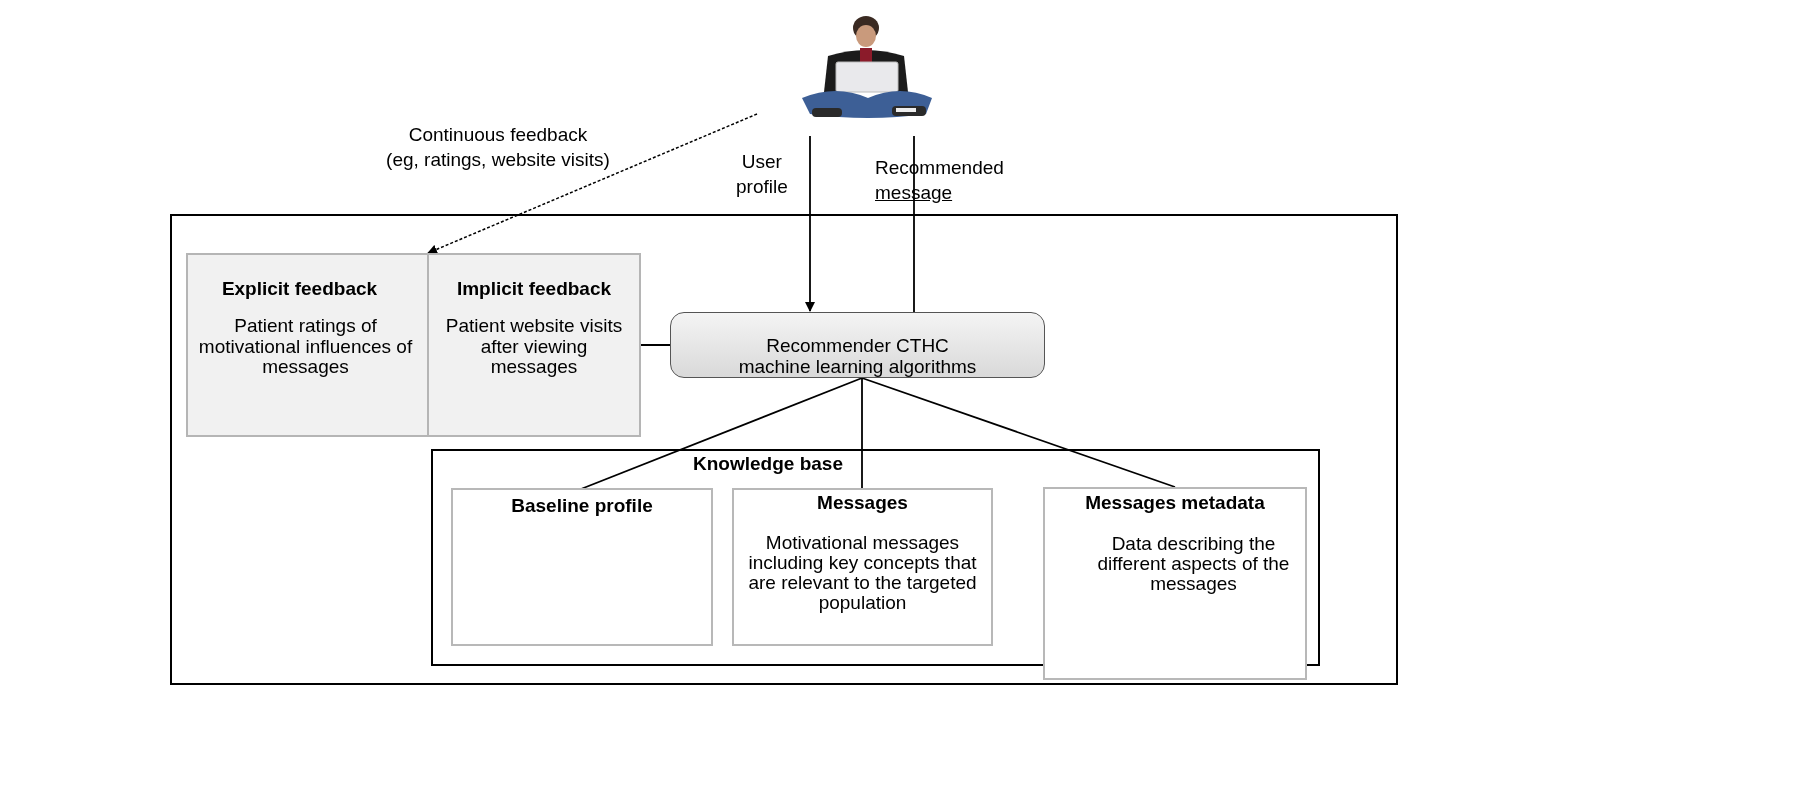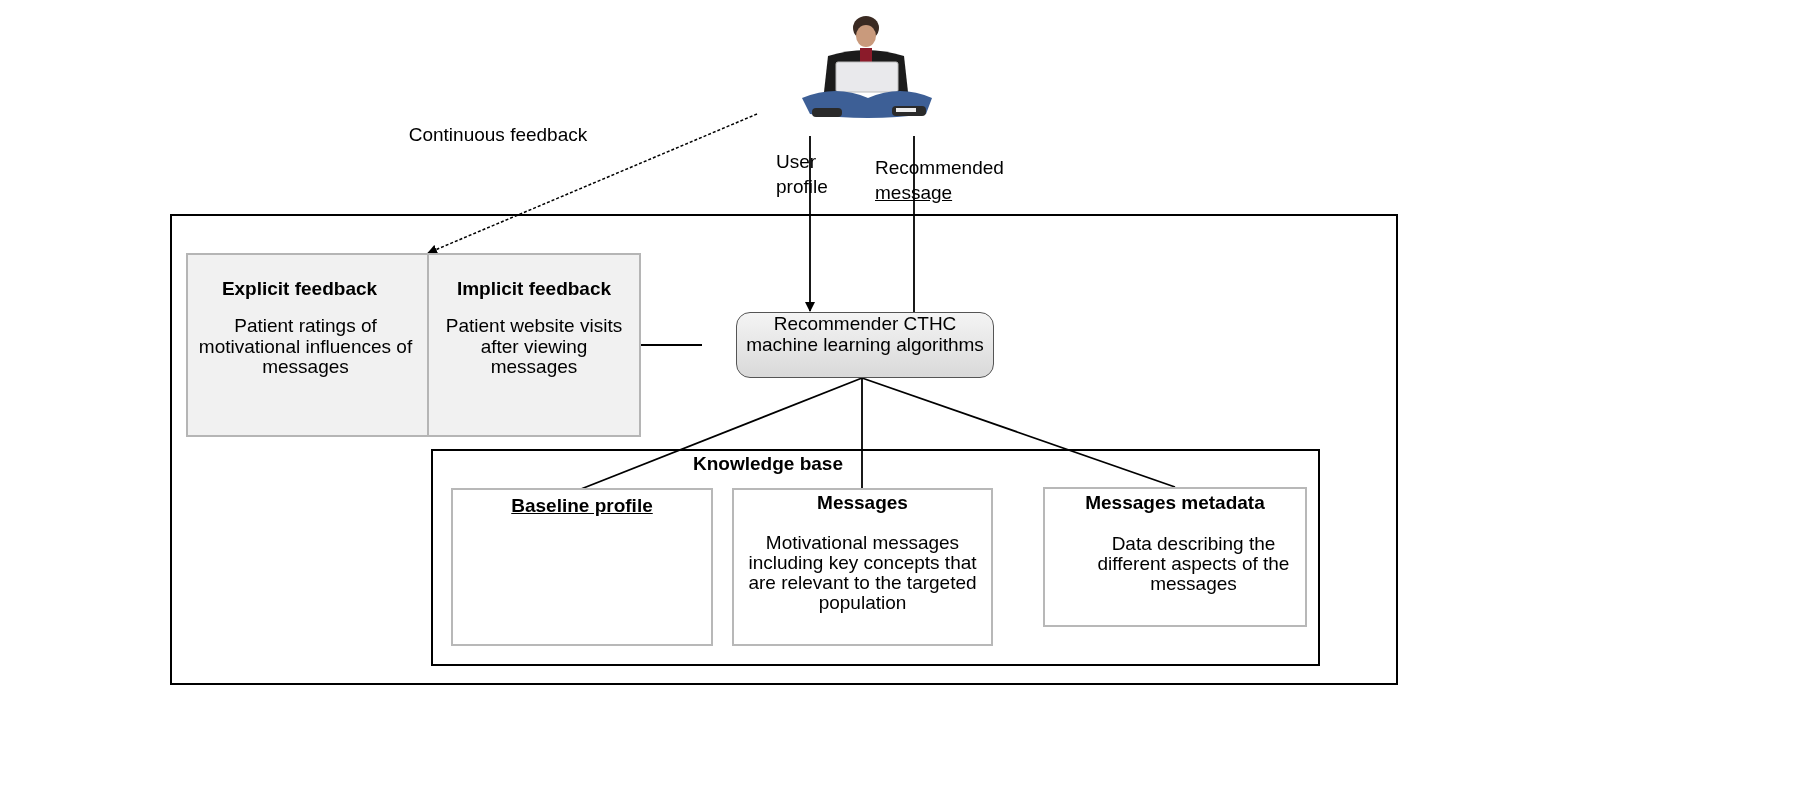--- a/index.html
+++ b/index.html
@@ -6,23 +6,23 @@
   body { width:1800px; height:787px; position:relative; overflow:hidden;
          font-family:"Liberation Sans", sans-serif; color:#000; }
   .abs { position:absolute; }
   svg.wires { position:absolute; left:0; top:0; width:1800px; height:787px; pointer-events:none; }
   .txt { font-size:19px; line-height:22px; text-align:center; }
   .left { text-align:left; }
   .outer-frame { left:170px; top:214px; width:1228px; height:471px; border:2px solid #000; box-sizing:border-box; }
   .feedback-panel { left:186px; top:253px; width:455px; height:184px; background:#f1f1f1; border:2px solid #b5b5b5; box-sizing:border-box; }
   .feedback-divider { left:427px; top:255px; width:2px; height:180px; background:#b5b5b5; }
   .col-title { font-size:19px; font-weight:bold; text-align:center; }
-  .recommender { left:736px; top:312px; width:258px; height:66px; border:1.5px solid #555;
+  .recommender { left:670px; top:312px; width:375px; height:66px; border:1.5px solid #555;
                  border-radius:14px; box-sizing:border-box;
-                 background:linear-gradient(#f4f4f4,#d9d9d9); display:flex; align-items:flex-start; justify-content:center; }
+                 background:linear-gradient(#f4f4f4,#d9d9d9); display:flex; align-items:flex-end; justify-content:center; }
   .kb-frame { left:431px; top:449px; width:889px; height:217px; border:2px solid #000; box-sizing:border-box; }
   .kb-box { border:2px solid #b8b8b8; box-sizing:border-box; background:#fff; }
   .person { left:796px; top:14px; width:144px; height:116px; }
 </style>
 </head>
 <body>
 
 <svg class="wires" viewBox="0 0 1800 787">
   <defs>
     <marker id="arrowhead" markerWidth="10" markerHeight="10" refX="9" refY="5" orient="auto" markerUnits="userSpaceOnUse">
@@ -48,22 +48,23 @@
     <rect x="40" y="48" width="62" height="30" rx="2" fill="#e9e9ec" stroke="#bbb"></rect>
     <path d="M6 84 Q40 70 72 84 Q104 70 136 84 L130 100 Q72 108 14 100 Z" fill="#3d5f96"></path>
     <rect x="16" y="94" width="30" height="9" rx="4" fill="#2a2a2a"></rect>
     <rect x="96" y="92" width="34" height="10" rx="4" fill="#2a2a2a"></rect>
     <rect x="100" y="94" width="20" height="4" fill="#eee"></rect>
   </svg>
 </div>
 
 <div class="abs txt" style="left:360px;top:124px;width:276px;">
   <div>Continuous feedback</div>
+  <div style="margin-top:3px;">(eg, ratings, website visits)</div>
 </div>
-<div class="abs txt left" style="left:776px;top:151px;">
+<div class="abs txt left" style="left:736px;top:151px;text-align:center;">
   <div>User</div>
   <div style="margin-top:3px;">profile</div>
 </div>
 <div class="abs txt left" style="left:875px;top:151px;margin-top:6px;">
   <div>Recommended</div>
   <div style="margin-top:3px;text-decoration:underline;">message</div>
 </div>
 
 <div class="abs outer-frame"></div>
 
@@ -91,34 +92,34 @@
 <div class="abs recommender">
   <div class="txt" style="line-height:21px;">
     <div>Recommender CTHC</div>
     <div>machine learning algorithms</div>
   </div>
 </div>
 
 <div class="abs kb-frame"></div>
 <div class="abs col-title" style="left:640px;top:453px;width:256px;background:transparent;">Knowledge base</div>
 
-<div class="abs kb-box" style="left:451px;top:488px;width:262px;height:158px;text-decoration:underline;">
+<div class="abs kb-box" style="left:451px;top:488px;width:262px;height:158px;">
   <div class="col-title" style="margin-top:5px;">Baseline profile</div>
 </div>
 
 <div class="abs kb-box" style="left:732px;top:488px;width:261px;height:158px;">
   <div class="col-title" style="margin-top:2px;">Messages</div>
   <div class="txt" style="margin-top:19px;line-height:20px;">
     <div>Motivational messages</div>
     <div>including key concepts that</div>
     <div>are relevant to the targeted</div>
     <div>population</div>
   </div>
 </div>
 
-<div class="abs kb-box" style="left:1043px;top:487px;width:264px;height:140px;">
+<div class="abs kb-box" style="left:1043px;top:487px;width:264px;height:193px;">
   <div class="col-title" style="margin-top:3px;">Messages metadata</div>
   <div class="txt" style="margin-top:20px;line-height:20px;padding-left:37px;">
     <div>Data describing the</div>
     <div>different aspects of the</div>
     <div>messages</div>
   </div>
 </div>
 
 </body></html>

